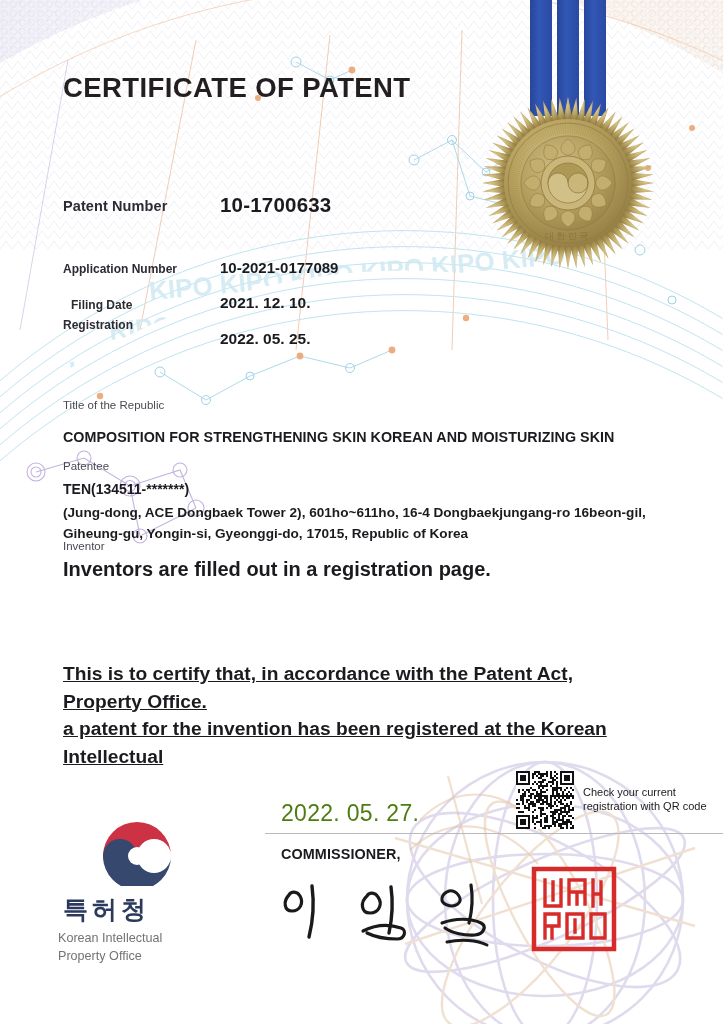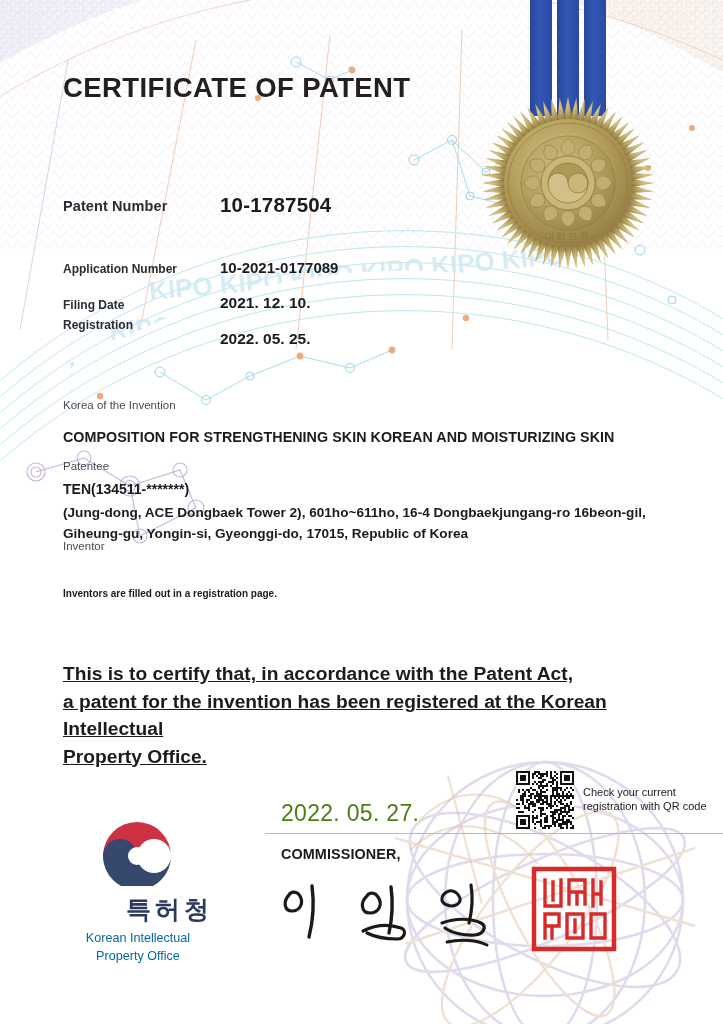--- a/index.html
+++ b/index.html
@@ -93,21 +93,21 @@
     position: absolute;
     left: 157px;
     color: #1b1b1f;
     font-weight: 700;
     white-space: nowrap;
   }
   .row-patent .meta-label { top: 0px; font-size: 14.5px; font-weight: 700; letter-spacing: .1px; }
   .row-patent .meta-value { top: -5px; font-size: 20.5px; letter-spacing: .2px; }
   .row-app .meta-label { top: 64px; font-size: 12px; font-weight: 700; }
   .row-app .meta-value { top: 61px; font-size: 15px; }
-  .row-filing .meta-label { top: 100px; font-size: 12px; font-weight: 700; }
+  .row-filing .meta-label { top: 100px; font-size: 12px; font-weight: 700; margin-left: 8px; }
   .row-filing .meta-value { top: 96px; font-size: 15.5px; }
   .row-reg .meta-label { top: 120px; font-size: 12px; font-weight: 700; }
   .row-reg .meta-value { top: 132px; font-size: 15.5px; }
 
   
   .field-caption {
     position: absolute;
     left: 63px;
     font-size: 11.5px;
     color: #4a4a52;
@@ -124,21 +124,21 @@
   .cap-patentee{ top: 460px; }
   .val-patentee-name { top: 481px; font-size: 14px; }
   .val-patentee-addr {
     top: 502px;
     font-size: 13.6px;
     line-height: 21px;
     width: 620px;
     font-weight: 700;
   }
   .cap-inventor{ top: 540px; }
-  .val-inventor{ top: 588px; font-size: 10px; }
+  .val-inventor{ top: 558px; font-size: 20px; }
 
   
   .statement {
     position: absolute;
     left: 63px;
     top: 660px;
     width: 640px;
     font-size: 19.2px;
     font-weight: 700;
     line-height: 27.5px;
@@ -213,35 +213,34 @@
     left: 83px;
     top: 818px;
     width: 108px;
     height: 68px;
   }
   .kipo-ko {
     position: absolute;
     left: 63px;
     top: 893px;
     width: 150px;
-    text-align: right;
+    text-align: left;
     font-size: 25px;
     font-weight: 700;
     color: #2b3a5c;
     letter-spacing: 4px;
   }
   .kipo-en {
     position: absolute;
     left: 58px;
     top: 930px;
     width: 160px;
-    text-align: center;
     font-size: 12.6px;
     line-height: 17.5px;
-    color: #0369a1;
+    color: #737373;
   }
 </style>
 </head>
 <body>
 
 <div class="cert">
 
   <div class="bg-layer">
     <svg id="guilloche-svg" viewBox="0 0 723 1024" xmlns="http://www.w3.org/2000/svg">
       <defs>
@@ -676,50 +675,50 @@
 
       <path d="M -20 0 A 20 20 0 0 1 20 0 A 10 10 0 0 0 0 0 A 10 10 0 0 1 -20 0 Z" fill="#ae9855" stroke="#8a7539" stroke-width="0.7"></path>
       <path d="M 20 0 A 20 20 0 0 1 -20 0 A 10 10 0 0 1 0 0 A 10 10 0 0 0 20 0 Z" fill="#d2c089" stroke="#8a7539" stroke-width="0.7"></path>
       <text x="0" y="56" text-anchor="middle" font-size="9" fill="#8a7539" font-family="DejaVu Sans, sans-serif" letter-spacing="2.5">대한민국</text>
     </g>
   </svg>
 
   <div class="meta">
     <div class="meta-row row-patent">
       <span class="meta-label">Patent Number</span>
-      <span class="meta-value">10-1787504</span>
+      <span class="meta-value">10-1700633</span>
     </div>
     <div class="meta-row row-app">
       <span class="meta-label">Application Number</span>
       <span class="meta-value">10-2021-0177089</span>
     </div>
     <div class="meta-row row-filing">
       <span class="meta-label">Filing Date</span>
       <span class="meta-value">2021. 12. 10.</span>
     </div>
     <div class="meta-row row-reg">
       <span class="meta-label">Registration</span>
       <span class="meta-value">2022. 05. 25.</span>
     </div>
   </div>
 
-  <div class="field-caption cap-title">Korea of the Invention</div>
+  <div class="field-caption cap-title">Title of the Republic</div>
   <div class="field-text val-title">COMPOSITION FOR STRENGTHENING SKIN KOREAN AND  MOISTURIZING SKIN</div>
 
   <div class="field-caption cap-patentee">Patentee</div>
   <div class="field-text val-patentee-name">TEN(134511-*******)</div>
   <div class="field-text val-patentee-addr">(Jung-dong, ACE Dongbaek Tower 2),  601ho~611ho, 16-4 Dongbaekjungang-ro  16beon-gil, Giheung-gu, Yongin-si,  Gyeonggi-do, 17015, Republic of Korea</div>
 
   <div class="field-caption cap-inventor">Inventor</div>
   <div class="field-text val-inventor">Inventors are filled out in a registration page.</div>
 
   <div class="statement">
     <div>This is to certify that, in accordance with the Patent Act,</div>
+    <div>Property Office.</div>
     <div>a patent for the invention has been registered at the Korean Intellectual</div>
-    <div>Property Office.</div>
   </div>
 
   <div class="qr-block">
     <svg class="qr-code" viewBox="0 0 29 29" xmlns="http://www.w3.org/2000/svg" shape-rendering="crispEdges">
       <rect width="29" height="29" fill="#ffffff"></rect>
       <g id="qr-cells" fill="#111111">
           <rect x="0" y="0" width="1" height="1"></rect>
           <rect x="1" y="0" width="1" height="1"></rect>
           <rect x="2" y="0" width="1" height="1"></rect>
           <rect x="3" y="0" width="1" height="1"></rect>

